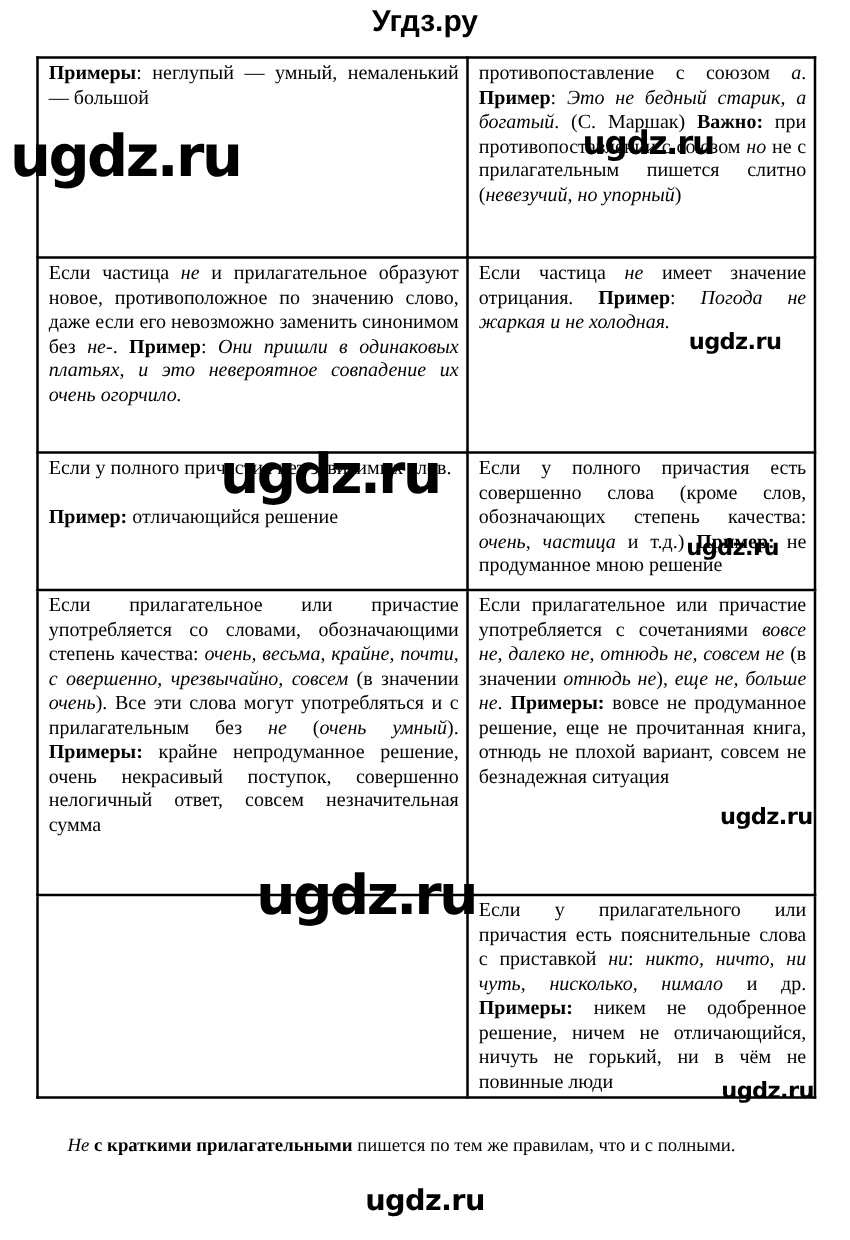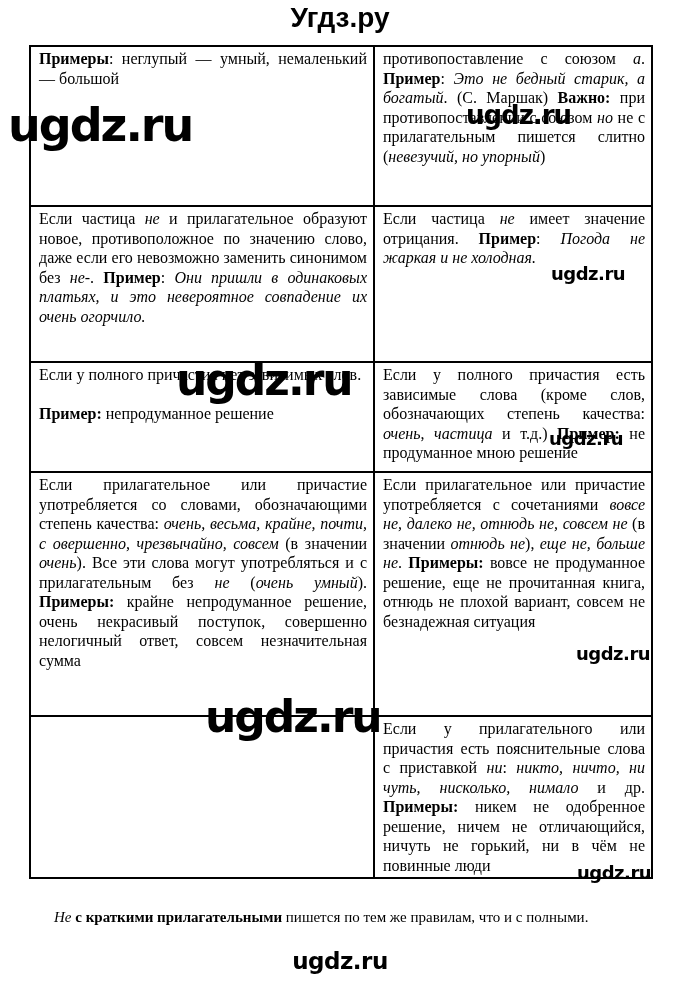--- a/index.html
+++ b/index.html
@@ -3,21 +3,21 @@
 <meta charset="utf-8">
 <style>
   html,body{margin:0;padding:0;}
   body{
     width:680px;height:992px;position:relative;background:#ffffff;color:#000;
     font-family:"Liberation Serif", serif;font-size:16px;line-height:19.5px;
     overflow:hidden;
   }
   .page-title{
     position:absolute;top:4px;left:0;width:680px;text-align:center;
-    font-family:"Liberation Sans", sans-serif;font-weight:bold;font-size:28px;line-height:28px;
+    font-family:"Liberation Sans", sans-serif;font-weight:bold;font-size:24px;line-height:28px;
   }
   table.doc-table{
     position:absolute;left:29px;top:45px;width:622px;
     border-collapse:collapse;table-layout:fixed;
   }
   table.doc-table td{
     border:2px solid #000;vertical-align:top;
     padding:2px 6px 2px 8px;text-align:justify;
   }
   td.pad-top{padding-top:18px;margin-left:40px;}
@@ -61,22 +61,22 @@
   <tbody>
     <tr style="height:160px">
       <td class="pad-top"><span class="seg-b">Примеры</span><span class="seg-n">: неглупый — умный, немаленький — большой</span></td>
       <td><span class="seg-n">противопоставление с союзом </span><span class="seg-i">а</span><span class="seg-n">. </span><span class="seg-b">Пример</span><span class="seg-n">: </span><span class="seg-i">Это не бедный старик, а богатый</span><span class="seg-n">. (С. Маршак) </span><span class="seg-b">Важно:</span><span class="seg-n"> при противопоставлении с союзом </span><span class="seg-i">но</span><span class="seg-n"> не с прилагательным пишется слитно (</span><span class="seg-i">невезучий, но упорный</span><span class="seg-n">)</span></td>
     </tr>
     <tr style="height:156px">
       <td><span class="seg-n">Если частица </span><span class="seg-i">не</span><span class="seg-n"> и прилагательное образуют новое, противоположное по значению слово, даже если его невозможно заменить синонимом без </span><span class="seg-i">не-</span><span class="seg-n">. </span><span class="seg-b">Пример</span><span class="seg-n">: </span><span class="seg-i">Они пришли в одинаковых платьях, и это невероятное совпадение их очень огорчило.</span></td>
       <td><span class="seg-n">Если частица </span><span class="seg-i">не</span><span class="seg-n"> имеет значение отрицания. </span><span class="seg-b">Пример</span><span class="seg-n">: </span><span class="seg-i">Погода не жаркая и не холодная.</span></td>
     </tr>
     <tr style="height:110px">
-      <td><span class="seg-n">Если у полного причастия нет зависимых слов.</span><br><br><span class="seg-b">Пример:</span><span class="seg-n"> непродуманное решение</span></td>
-      <td><span class="seg-n">Если у полного причастия есть зависимые слова (кроме слов, обозначающих степень качества: </span><span class="seg-i">очень</span><span class="seg-n">, </span><span class="seg-i">частица</span><span class="seg-n"> и т.д.) </span><span class="seg-b">Пример:</span><span class="seg-n"> не продуманное мною решение</span></td>
+      <td><span class="seg-n">Если у полного причастия нет зависимых слов.</span><br><br><span class="seg-b">Пример:</span><span class="seg-n"> отличающийся решение</span></td>
+      <td><span class="seg-n">Если у полного причастия есть совершенно слова (кроме слов, обозначающих степень качества: </span><span class="seg-i">очень</span><span class="seg-n">, </span><span class="seg-i">частица</span><span class="seg-n"> и т.д.) </span><span class="seg-b">Пример:</span><span class="seg-n"> не продуманное мною решение</span></td>
     </tr>
     <tr style="height:244px">
       <td><span class="seg-n">Если прилагательное или причастие употребляется со словами, обозначающими степень качества: </span><span class="seg-i">очень, весьма, крайне, почти, с овершенно, чрезвычайно, совсем</span><span class="seg-n"> (в значении </span><span class="seg-i">очень</span><span class="seg-n">). Все эти слова могут употребляться и с прилагательным без </span><span class="seg-i">не</span><span class="seg-n"> (</span><span class="seg-i">очень умный</span><span class="seg-n">). </span><span class="seg-b">Примеры:</span><span class="seg-n"> крайне непродуманное решение, очень некрасивый поступок, совершенно нелогичный ответ, совсем незначительная сумма</span></td>
       <td><span class="seg-n">Если прилагательное или причастие употребляется с сочетаниями </span><span class="seg-i">вовсе не, далеко не, отнюдь не, совсем не</span><span class="seg-n"> (в значении </span><span class="seg-i">отнюдь не</span><span class="seg-n">), </span><span class="seg-i">еще не, больше не</span><span class="seg-n">. </span><span class="seg-b">Примеры:</span><span class="seg-n"> вовсе не продуманное решение, еще не прочитанная книга, отнюдь не плохой вариант, совсем не безнадежная ситуация</span></td>
     </tr>
     <tr style="height:134px">
       <td></td>
       <td><span class="seg-n">Если у прилагательного или причастия есть пояснительные слова с приставкой </span><span class="seg-i">ни</span><span class="seg-n">: </span><span class="seg-i">никто, ничто, ни чуть, нисколько, нимало</span><span class="seg-n"> и др. </span><span class="seg-b">Примеры:</span><span class="seg-n"> никем не одобренное решение, ничем не отличающийся, ничуть не горький, ни в чём не повинные люди</span></td>
     </tr>
   </tbody>

